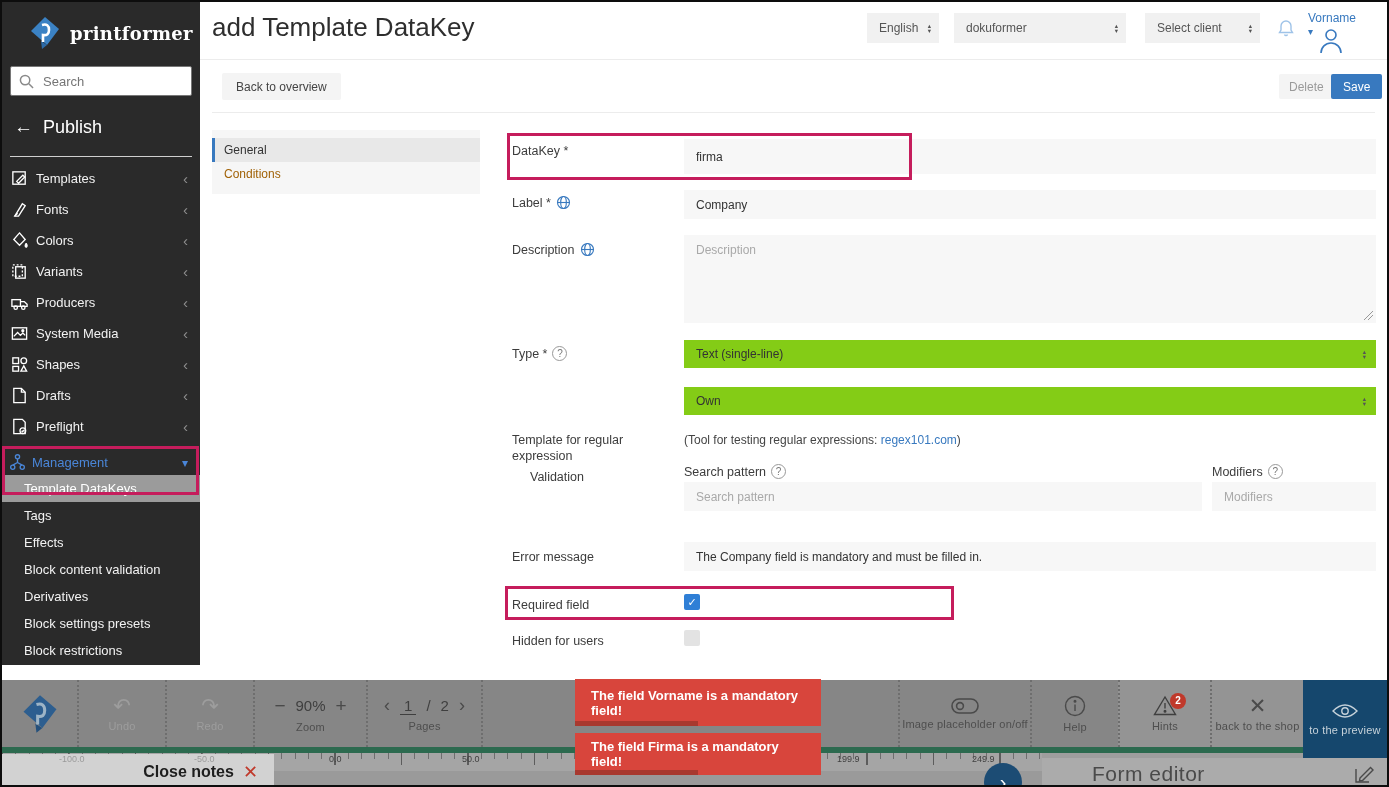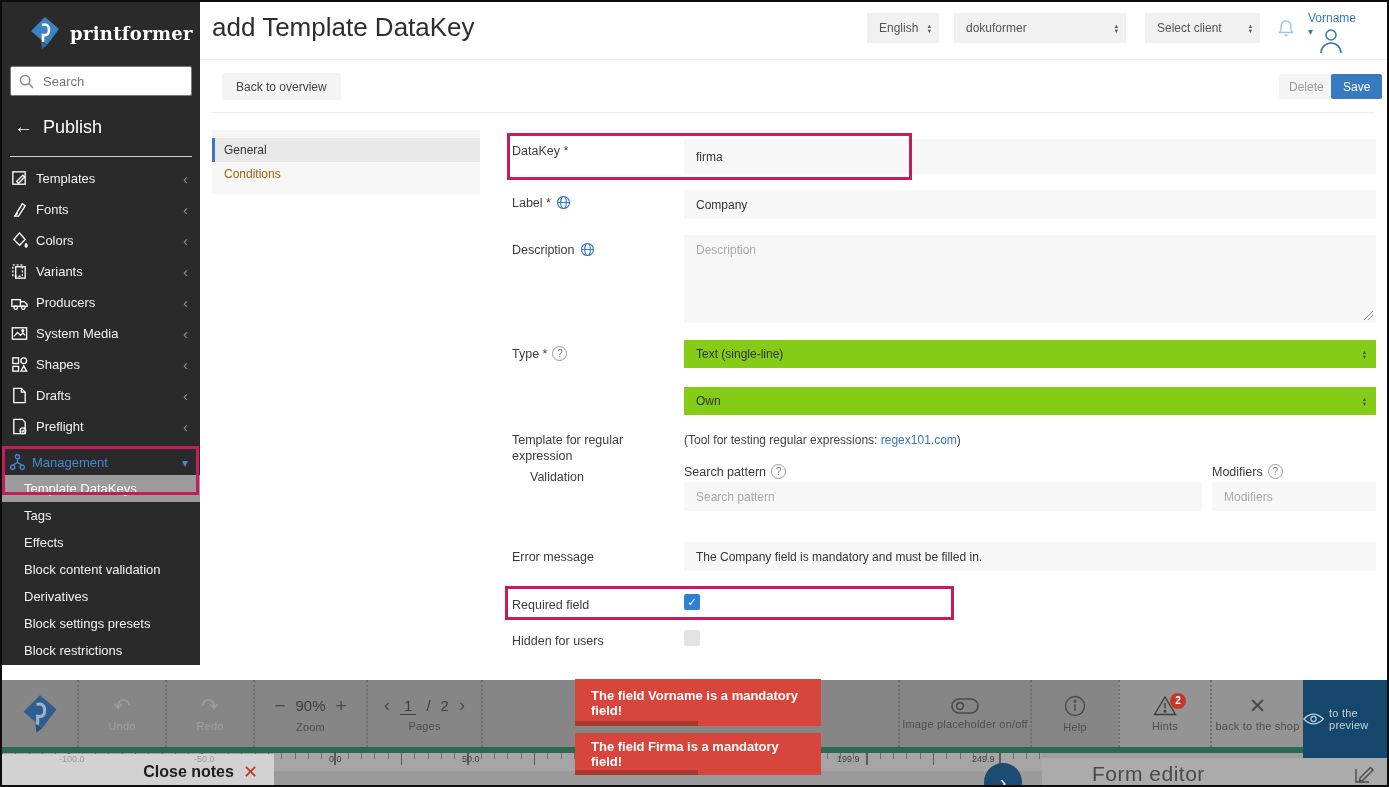--- a/index.html
+++ b/index.html
@@ -72,21 +72,21 @@
   .tlabel{font-size:11px;color:#4e4e4e;letter-spacing:.2px;}
   .tlabel.dim{color:#9d9d9d;}
   .ticon{font-size:21px;line-height:20px;color:#4a4a4a;}
   .ticon.dim{color:#9d9d9d;}
   .zoomrow,.pagerow{display:flex;align-items:center;gap:10px;color:#3f3f3f;font-size:15px;}
   .zoomrow .pm{font-size:19px;color:#4a4a4a;cursor:pointer;}
   .pagerow .pg-ch{font-size:18px;color:#4a4a4a;cursor:pointer;}
   .pg-cur{border-bottom:1px solid #3f3f3f;padding:0 4px;}
   .cell-light{background:#949494;}
   .spacer{flex:1;border-left:2px dotted #6e6e6e;}
-  .preview-btn{position:absolute;right:0;top:678px;width:84px;height:78px;background:#15476d;display:flex;align-items:center;justify-content:center;gap:5px;z-index:6;cursor:pointer;}
+  .preview-btn{position:absolute;right:0;top:678px;width:84px;height:78px;background:#15476d;display:flex;flex-direction:column;align-items:center;justify-content:center;gap:5px;z-index:6;cursor:pointer;}
   .preview-btn .tlabel{color:#c6d2da;}
   .greenbar{position:absolute;left:0;top:745px;width:100%;height:6px;background:#2c6a4f;z-index:2;}
   .ruler{position:absolute;left:0;top:751px;width:1040px;height:18px;background:#a5a5a5;z-index:2;
     background-image:
       repeating-linear-gradient(90deg,#5c5c5c 0 1px,transparent 1px 66.5px),
       repeating-linear-gradient(90deg,#6e6e6e 0 1px,transparent 1px 13.3px);
     background-size:100% 12px,100% 6px;background-repeat:no-repeat;}
   .rlabel{position:absolute;top:1px;font-size:9px;color:#3f3f3f;background:transparent;padding-left:2px;z-index:3;}
   .rlabel.ghost{opacity:.38;z-index:9;}
   .canvasband{position:absolute;left:0;top:769px;width:100%;height:18px;background:#9a9a9a;}

